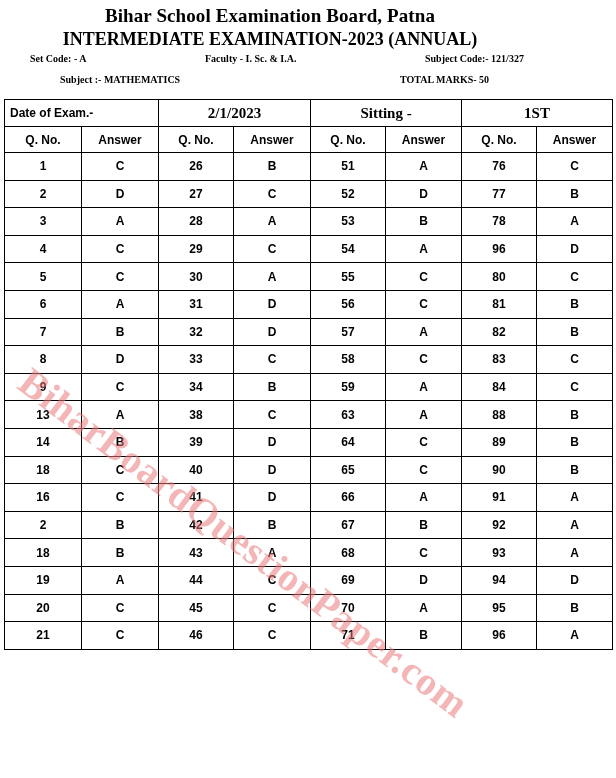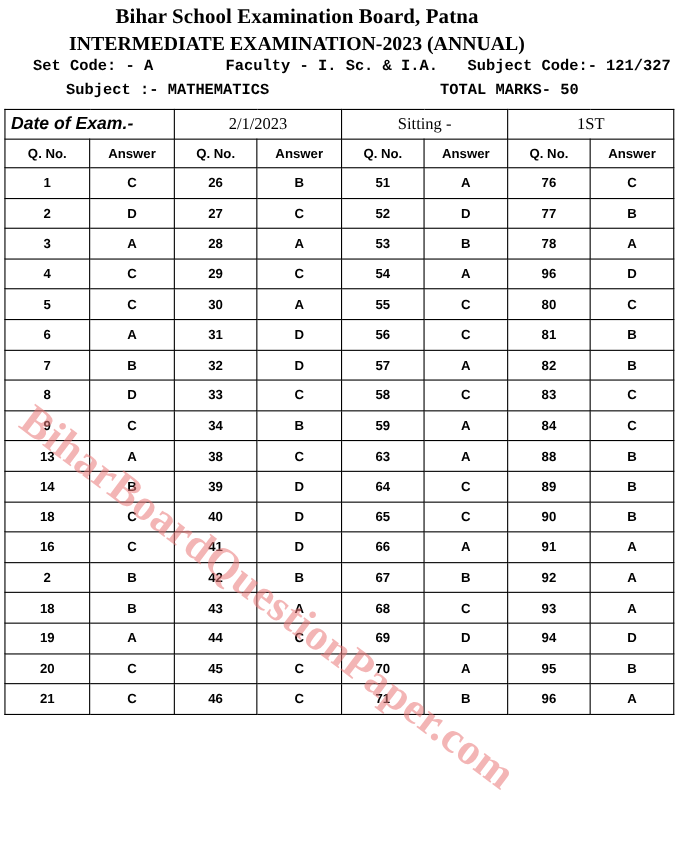--- a/index.html
+++ b/index.html
@@ -30,23 +30,23 @@
     line-height: 24px;
     letter-spacing: 0.1px;
   }
   .title2 {
     font-family: "Liberation Serif", serif;
     font-weight: bold;
     font-size: 18px;
     line-height: 23px;
   }
   .meta-row {
-    font-family: Liberation Mono, monospace;
-    font-weight: bold;
-    font-size: 14px;
+    font-family: Liberation Serif, serif;
+    font-weight: bold;
+    font-size: 10px;
     position: relative;
     height: 19px;
     margin-top: 2px;
   }
   .meta-row span {
     position: absolute;
     white-space: nowrap;
   }
   .r1-setcode { left: 30px; }
   .r1-faculty { left: 205px; }
@@ -68,26 +68,25 @@
   }
   .exam-info td {
     height: 26px;
     font-family: "Liberation Sans", sans-serif;
     font-weight: bold;
     font-size: 12.5px;
   }
   .exam-info td.label-left {
     text-align: left;
     padding-left: 5px;
-    font-size: 16px;
-    font-style: italic;
+    font-size: 12px;
   }
   .exam-info td.serif-big {
     font-family: "Liberation Serif", serif;
-    font-weight: normal;
+    font-weight: bold;
     font-size: 15px;
     margin-top: 40px;
   }
   .col-head td {
     height: 25px;
     font-family: "Liberation Sans", sans-serif;
     font-weight: bold;
     font-size: 12px;
   }
   .data-row td {

